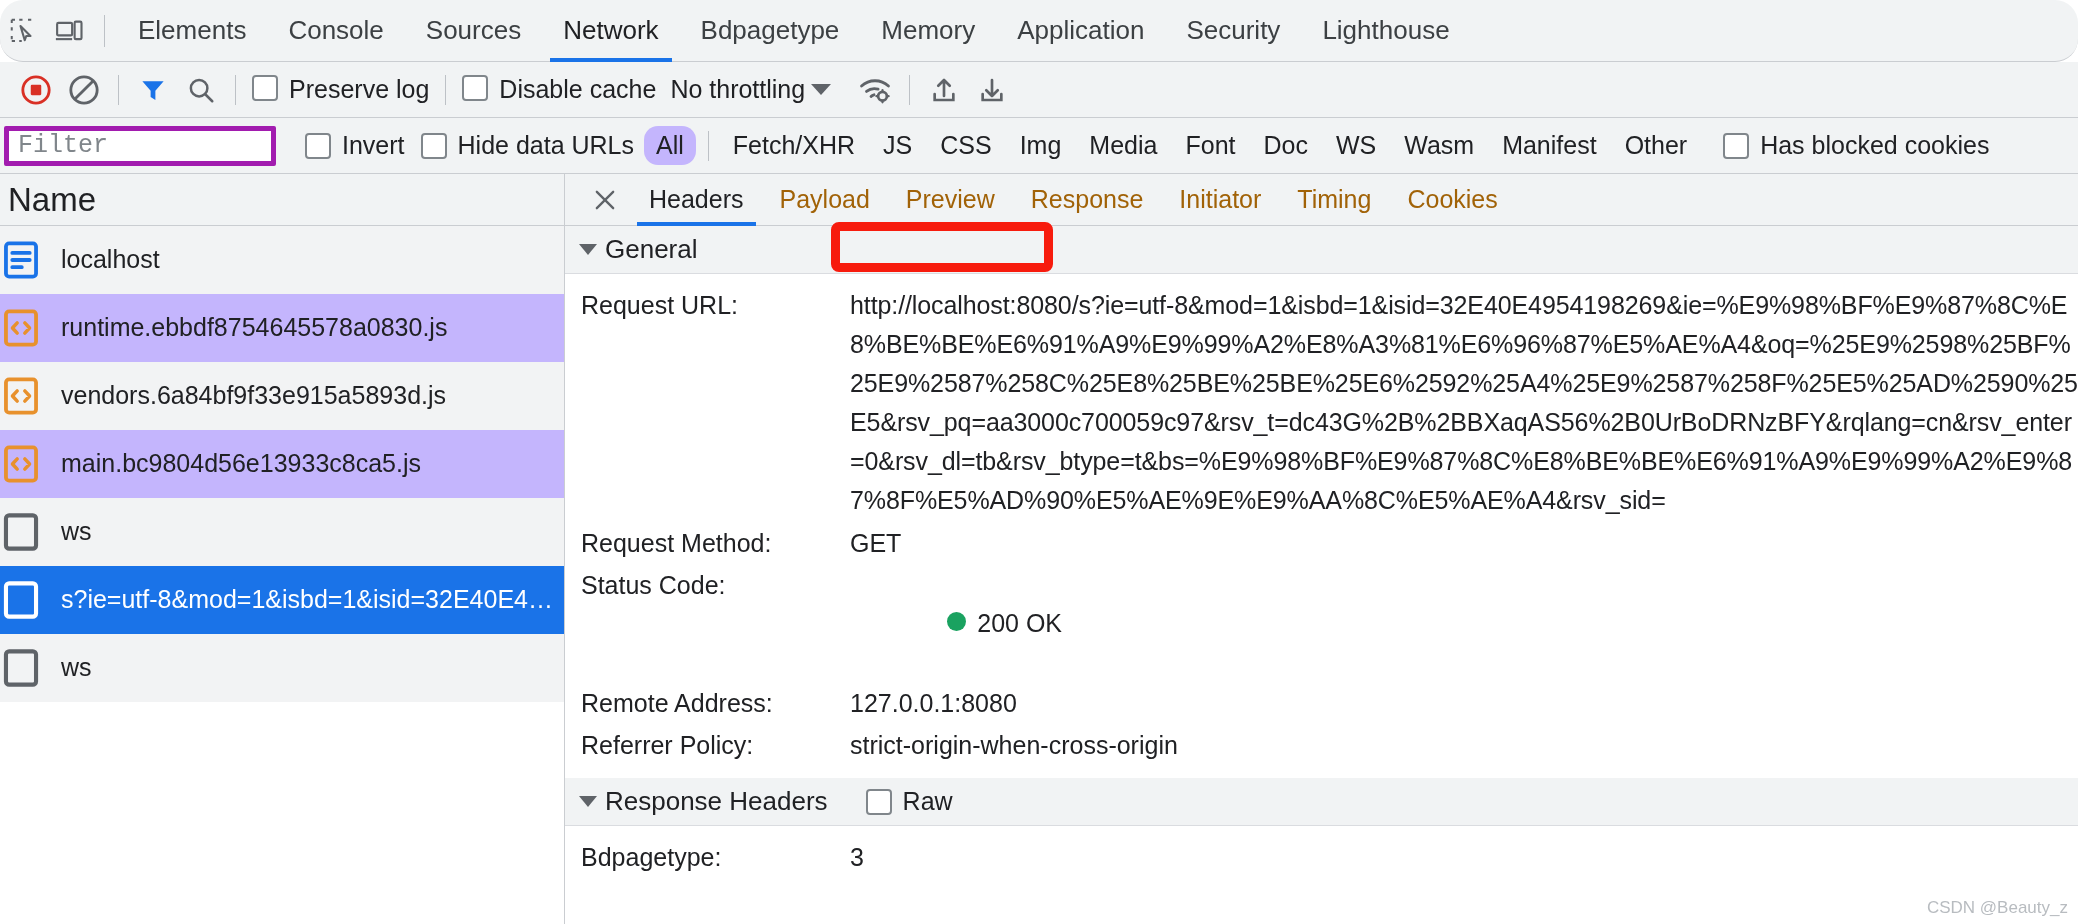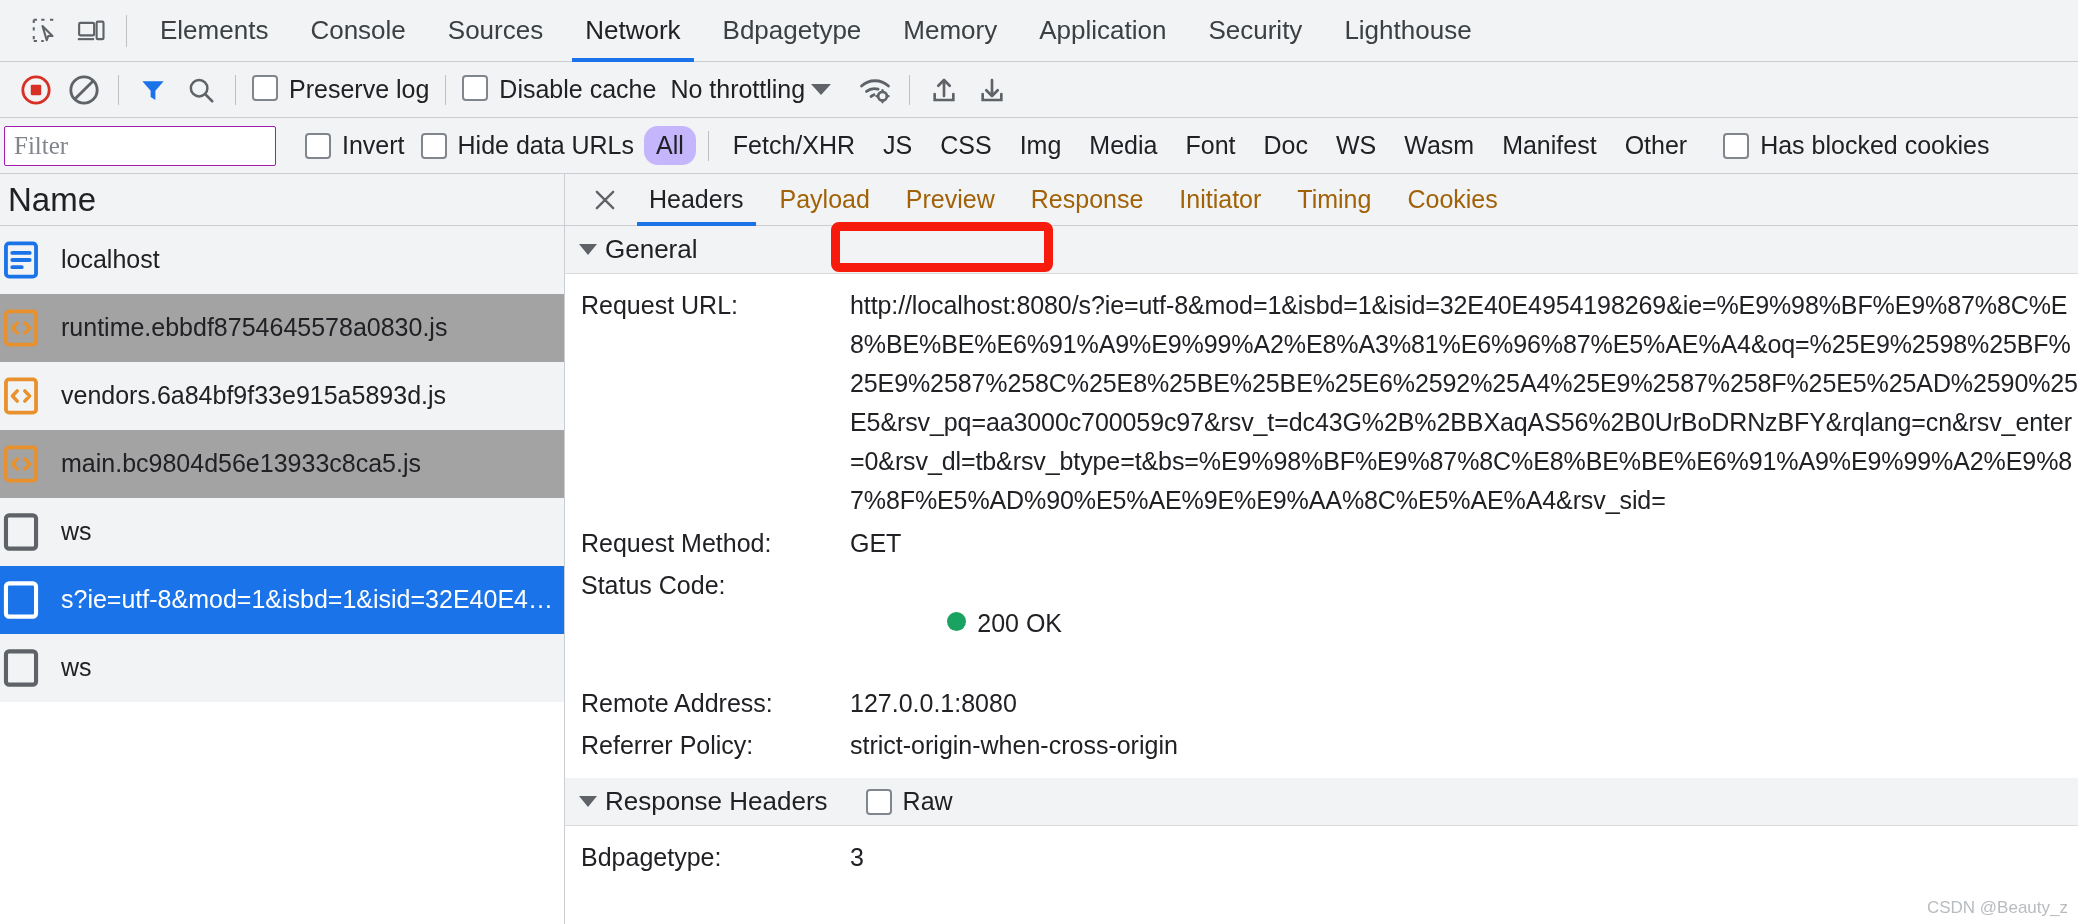--- a/index.html
+++ b/index.html
@@ -20,21 +20,22 @@
   }
 
   
   .devtools-tabbar {
     height: 62px;
     min-height: 62px;
     background: #f1f3f4;
     border-bottom: 1px solid #cacdd1;
     display: flex;
     align-items: center;
-    padding-left: 22px;
+    padding-left: 0;
+    border-radius: 23px;
   }
   .tb-icon-btn {
     width: 46px; height: 46px;
     display: flex; align-items: center; justify-content: center;
     cursor: pointer;
   }
   .tb-sep {
     width: 1px; height: 32px;
     background: #bdc1c6;
     margin: 0 12px;
@@ -120,25 +121,25 @@
     background: #f1f3f4;
     border-bottom: 1px solid #cacdd1;
     display: flex;
     align-items: center;
     padding-left: 4px;
     overflow: hidden;
   }
   .filter-input {
     width: 272px;
     height: 40px;
-    border: 1px solid #a21caf;
+    border: 5px solid #a21caf;
     border-radius: 2px;
     background: #fff;
     font-size: 25px;
-    font-family: Liberation Serif, serif;
+    font-family: Liberation Mono, monospace;
     color: #202124;
     padding: 7px 9px;
     outline: none;
   }
   .filter-input::placeholder { color: #80868b; }
   .fb-sep {
     width: 1px; height: 30px;
     background: #bdc1c6;
     margin: 0 10px;
   }
@@ -199,21 +200,21 @@
   }
   .req-row {
     height: 68px;
     display: flex;
     align-items: center;
     gap: 19px;
     cursor: pointer;
     border-bottom: 1px solid transparent;
   }
   .req-row.odd { background: #f2f3f4; }
-  .req-row.even { background: #a3a3a3; }
+  .req-row.even { background: #c4b5fd; }
   .req-row.selected { background: #1a73e8; }
   .req-row.selected .req-name { color: #ffffff; }
   .req-name {
     font-size: 25px;
     color: #202124;
     white-space: nowrap;
     overflow: hidden;
     text-overflow: ellipsis;
   }
   .rico { flex: none; width: 42px; height: 46px; display:flex; align-items:center; justify-content:center;}

